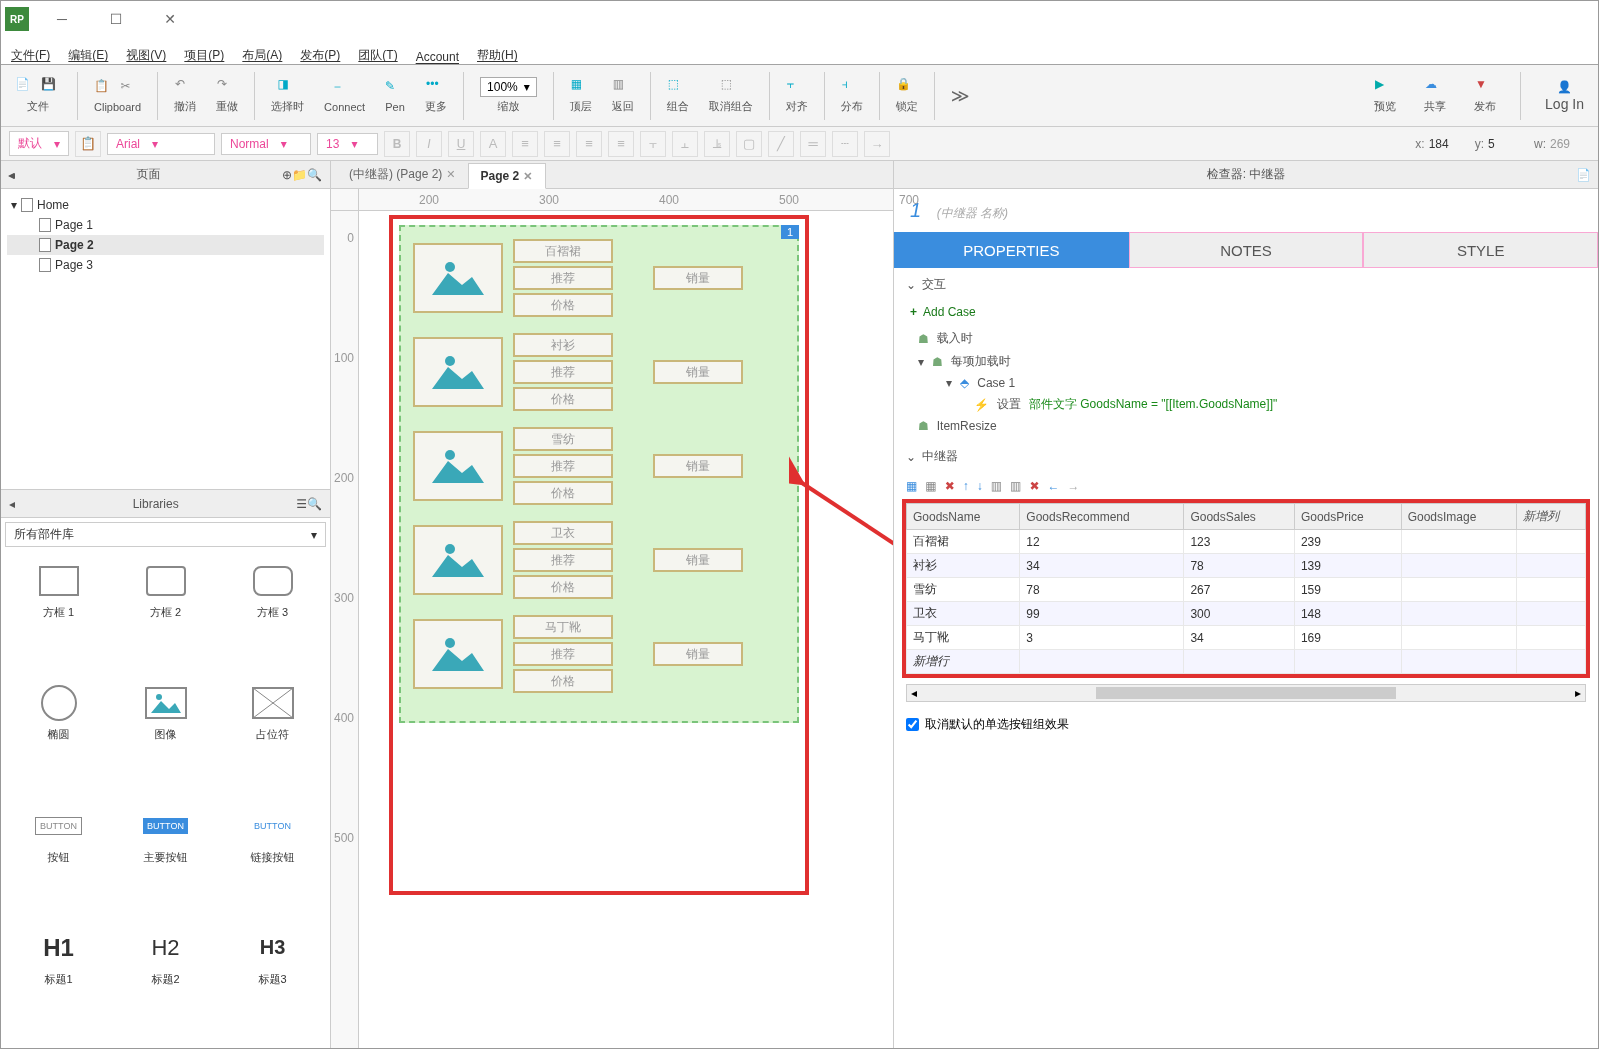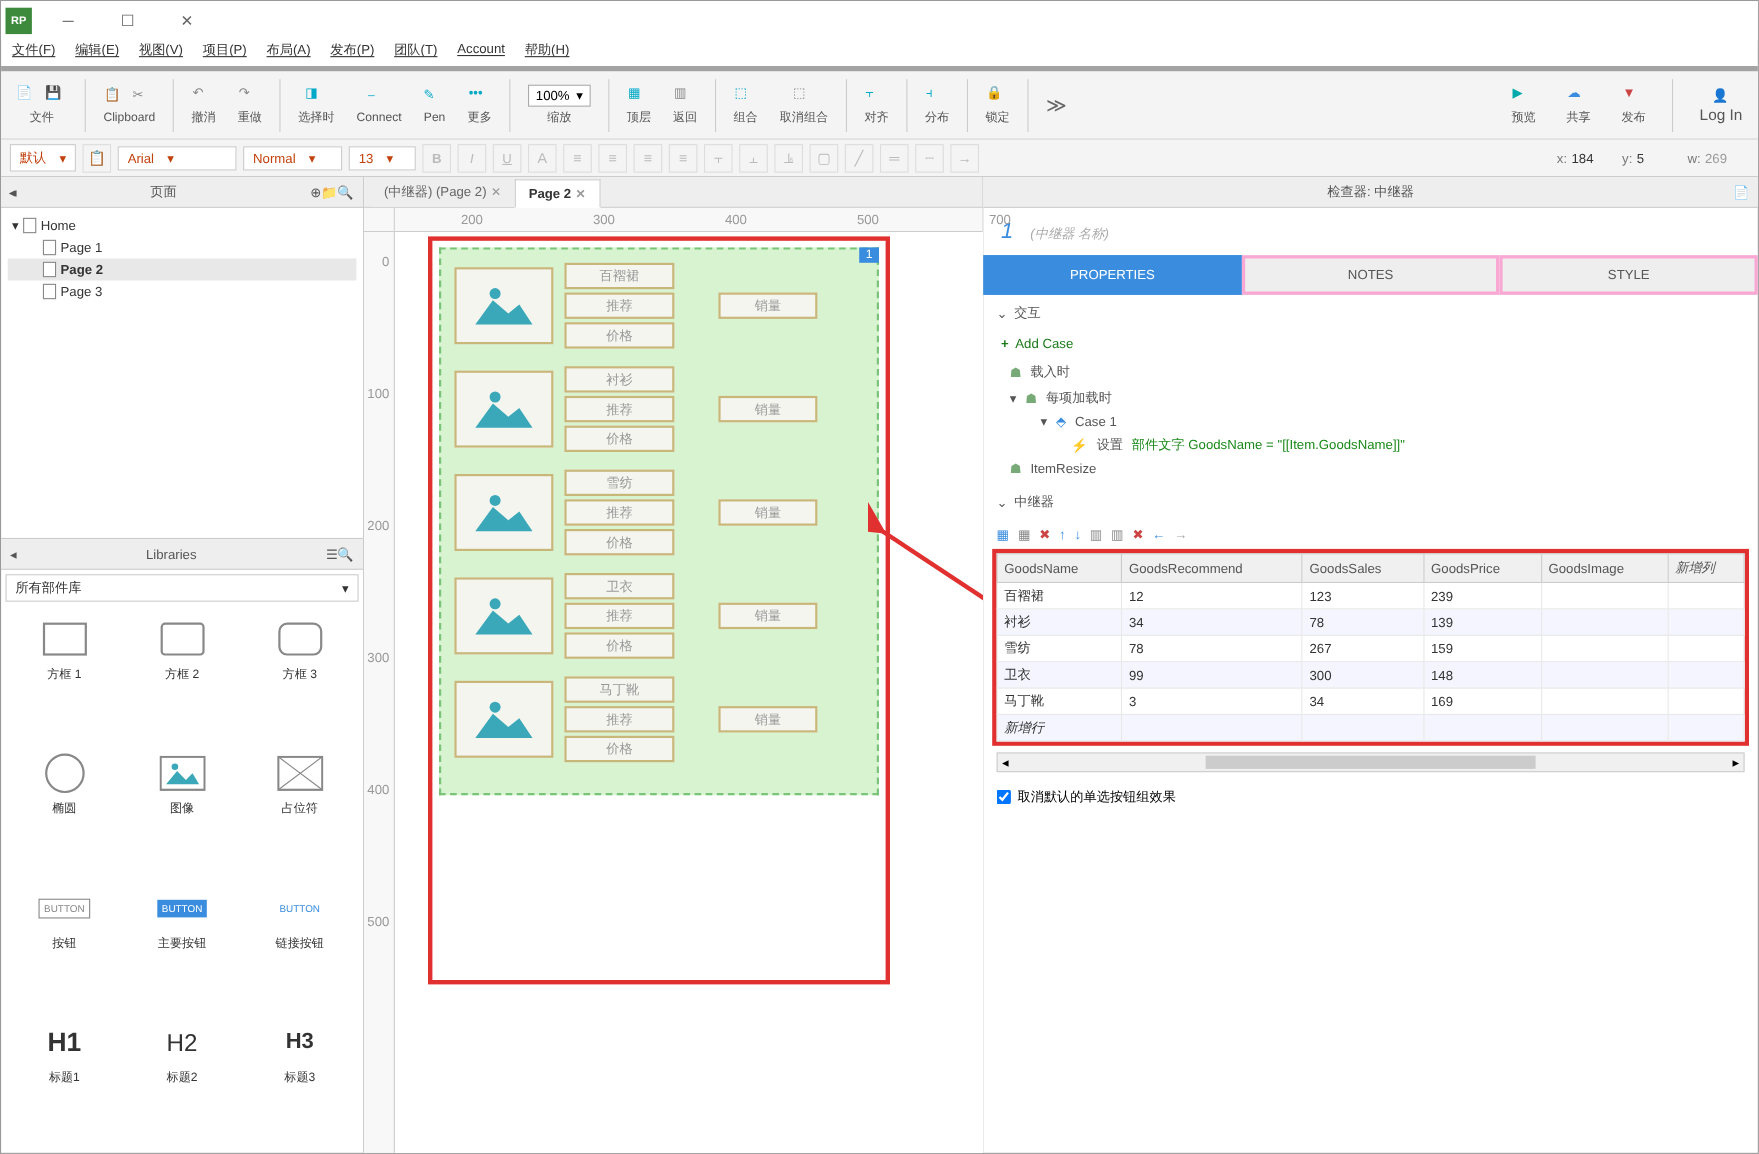--- a/index.html
+++ b/index.html
@@ -7,37 +7,37 @@
 .app{width:1599px;height:1049px;border:1px solid #999;display:flex;flex-direction:column;background:#fff}
 
 
 .titlebar{height:36px;display:flex;align-items:center;padding:0 4px;background:#fff}
 .rp-logo{width:24px;height:24px;background:#3d8a3d;color:#fff;font-size:10px;font-weight:bold;display:flex;align-items:center;justify-content:center;margin-right:8px}
 .titlebar-text{flex:1;color:#333;font-size:13px}
 .winbtns{display:flex;gap:4px}
 .winbtn{width:50px;height:30px;display:flex;align-items:center;justify-content:center;color:#666;font-size:14px}
 
 
-.menubar{height:28px;display:flex;align-items:flex-start;padding:0 10px;gap:18px;border-bottom:5px solid #a3a3a3}
+.menubar{height:28px;display:flex;align-items:flex-end;padding:0 10px;gap:18px;border-bottom:1px solid #a3a3a3}
 .menu-item{color:#333;text-decoration:underline;text-decoration-style:solid;text-underline-offset:2px}
 
 
 .toolbar{height:62px;background:#f4f4f4;border-bottom:1px solid #ccc;display:flex;align-items:center;padding:0 6px;gap:4px}
 .tb-group{display:flex;flex-direction:column;align-items:center;padding:4px 8px;gap:2px}
 .tb-sep{width:1px;height:48px;background:#ccc;margin:0 4px}
 .tb-icons-row{display:flex;gap:6px;align-items:center}
 .tb-icon{width:20px;height:20px;color:#888}
 .tb-label{font-size:11px;color:#555}
 .tb-zoom{display:flex;align-items:center;border:1px solid #aaa;background:#fff;padding:2px 6px;gap:6px}
 .tb-right{margin-left:auto;display:flex;align-items:center;gap:12px}
 .tb-colored{color:#00a9c7}
 
 
 .stylebar{height:34px;background:#f4f4f4;border-bottom:1px solid #ccc;display:flex;align-items:center;padding:0 8px;gap:6px}
-.sb-select{border:1px solid #ccc;background:#fff;padding:3px 8px;display:flex;align-items:center;gap:12px;color:#c2410c}
+.sb-select{border:1px solid #ccc;background:#fff;padding:3px 8px;display:flex;align-items:center;gap:12px;color:#ec4899}
 .sb-btn{width:26px;height:26px;border:1px solid #ddd;display:flex;align-items:center;justify-content:center;color:#bbb;font-size:13px}
 .sb-coord{display:flex;align-items:center;gap:4px;color:#777}
 .sb-coord input{width:40px;border:none;background:transparent;color:#333;font-size:12px}
 
 
 .main{flex:1;display:flex;min-height:0}
 .left-panel{width:330px;display:flex;flex-direction:column;border-right:1px solid #ccc}
 .panel-hdr{height:28px;background:#eee;display:flex;align-items:center;padding:0 8px;border-bottom:1px solid #ccc;color:#555}
 .panel-hdr .title{flex:1;text-align:center}
 .tree{flex:0 0 300px;padding:6px;overflow:auto}
@@ -73,21 +73,21 @@
 .rep-field{width:100px;height:24px;border:2px solid #c9b77a;background:#f5f5f0;display:flex;align-items:center;justify-content:center;color:#999}
 .rep-sales{width:90px;height:24px;border:2px solid #c9b77a;background:#f5f5f0;display:flex;align-items:center;justify-content:center;color:#999;margin-left:30px}
 .arrow-svg{position:absolute;left:430px;top:240px;pointer-events:none}
 
 
 .inspector{width:705px;display:flex;flex-direction:column;border-left:1px solid #ccc}
 .insp-title{height:28px;background:#eee;display:flex;align-items:center;justify-content:center;border-bottom:1px solid #ccc;color:#555}
 .insp-name{padding:10px 16px;font-size:20px;color:#aaa;font-style:italic}
 .insp-name .num{color:#3a8dde;font-style:italic;margin-right:10px;font-size:20px}
 .insp-tabs{display:flex;height:36px}
-.insp-tab{flex:1;display:flex;align-items:center;justify-content:center;background:#eee;border:3px solid #f9a8d4;color:#555;font-size:12px}
+.insp-tab{flex:1;display:flex;align-items:center;justify-content:center;background:#eee;border:1px solid #f9a8d4;color:#555;font-size:15px}
 .insp-tab.active{background:#3a8dde;color:#fff;border-color:#3a8dde}
 .insp-body{flex:1;overflow:auto;padding:0}
 .section-hdr{padding:8px 12px;color:#555;display:flex;align-items:center;gap:6px}
 .add-case{padding:4px 16px;color:#1a7a1a;display:flex;align-items:center;gap:6px}
 .add-case a{color:#1a7a1a;}
 .evt-tree{padding:4px 24px}
 .evt-item{display:flex;align-items:center;gap:8px;padding:3px 0;color:#555}
 .evt-green{color:#1a8a1a}
 .data-toolbar{padding:6px 12px;display:flex;gap:8px;color:#888}
 .data-table-wrap{border:4px solid #e03030;margin:0 8px;position:relative}

